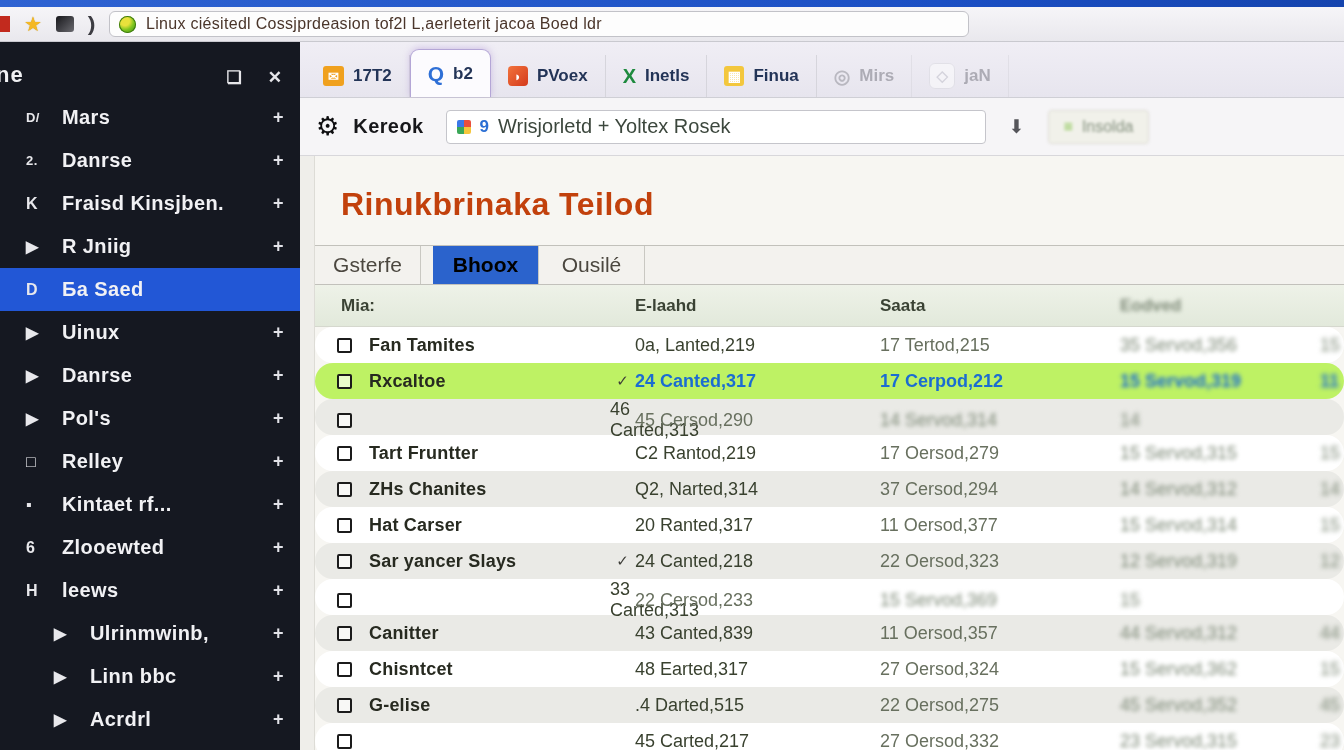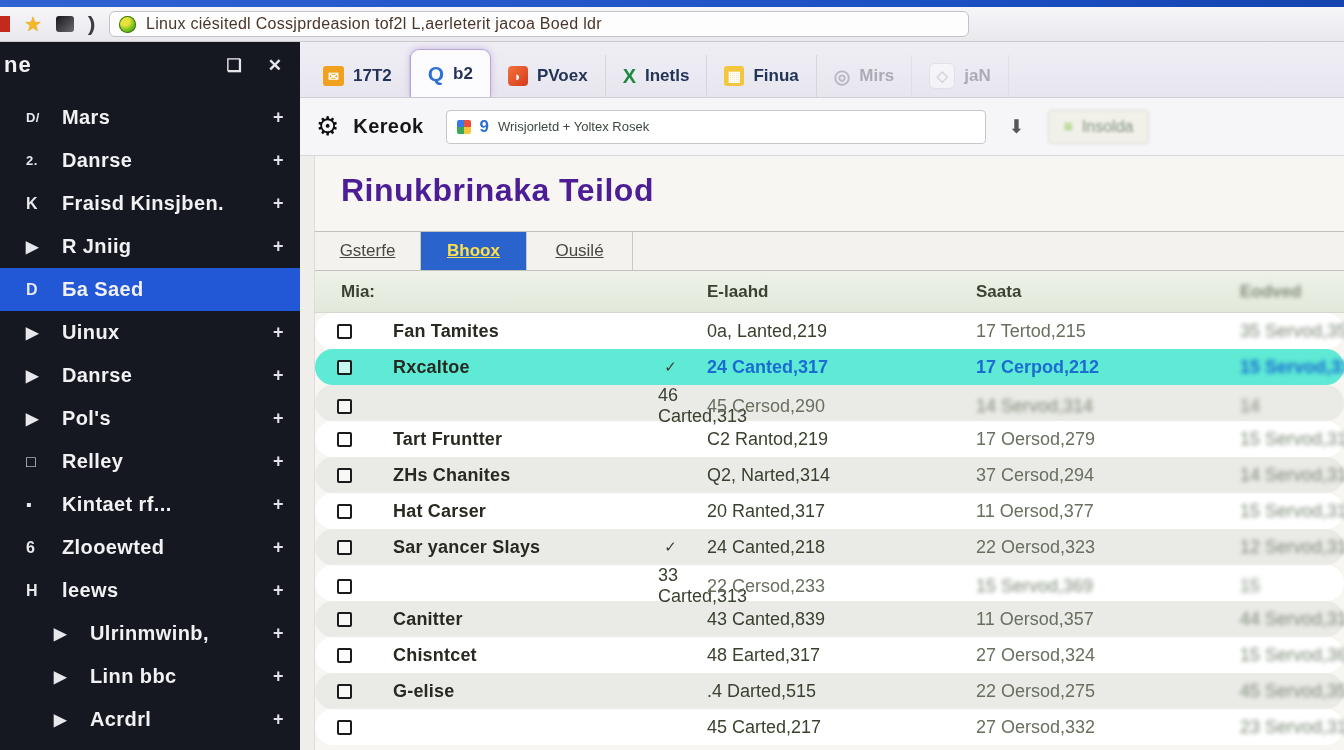--- a/index.html
+++ b/index.html
@@ -22,21 +22,21 @@
   .addressbar { flex:0 0 860px; height:26px; background:#fdfdfd; border:1px solid #c2c2c8;
     border-radius:6px; display:flex; align-items:center; gap:10px; padding:0 9px; }
   .lime-icon { width:17px; height:17px; border-radius:50%;
     background:radial-gradient(circle at 35% 30%, #e8e13c 0 28%, #7cc41f 55%, #3d8a14 100%);
     box-shadow:inset 0 0 0 1px #3d7a12; }
   .address-text { font-size:16px; color:#4a352a; letter-spacing:.3px; white-space:nowrap;
     overflow:hidden; }
   
   .sidebar { position:absolute; top:42px; left:0; width:300px; bottom:0;
     background:#151821; color:#f1f1f4; z-index:3; }
-  .sb-header { height:46px; display:flex; align-items:center; padding:0 18px 0 8px;
+  .sb-header { height:46px; display:flex; align-items:flex-end; padding:0 18px 0 0;
     font-size:22px; font-weight:bold; }
   .sb-header .sb-title { margin-left:-4px; letter-spacing:1px; }
   .sb-header .sb-tools { margin-left:auto; display:flex; gap:26px; font-size:17px; color:#e6e6ea; }
   .sb-items { margin-top:8px; }
   .sb-item { height:43px; display:flex; align-items:center; padding:0 16px 0 26px;
     font-size:20px; font-weight:bold; letter-spacing:.4px; cursor:default; }
   .sb-item .bullet { width:36px; flex:0 0 36px; font-size:16px; color:#e8e8ec; }
   .sb-item .bullet.small { font-size:13px; }
   .sb-item .plus { margin-left:auto; font-size:18px; font-weight:bold; color:#e2e2e8; }
   .sb-item.selected { background:#2257d6; }
@@ -66,46 +66,46 @@
   .toolbar2 { height:58px; background:#f6f5f7; border-bottom:1px solid #d8d7db;
     display:flex; align-items:center; gap:14px; padding:0 16px; }
   .tool-glyph { font-size:26px; color:#0e0e10; }
   .tool-label { font-size:20px; font-weight:bold; color:#17171a; letter-spacing:.4px; }
   .searchbox { flex:0 0 540px; height:34px; margin-left:8px; background:#fff;
     border:1px solid #c5c5cb; border-radius:4px; display:flex; align-items:center;
     gap:9px; padding:0 10px; }
   .quad-icon { width:14px; height:14px; border-radius:2px;
     background:conic-gradient(#e94f3c 0 25%, #f5c63c 0 50%, #3aa757 0 75%, #3b78e7 0); }
   .nine-icon { color:#2b6fd4; font-weight:bold; font-size:17px; }
-  .search-text { font-size:13px; color:#3c473d; white-space:nowrap; overflow:hidden; }
+  .search-text { font-size:20px; color:#3c473d; white-space:nowrap; overflow:hidden; }
   .dl-btn { width:34px; height:34px; display:flex; align-items:center; justify-content:center;
     color:#55555a; font-size:19px; }
   .install-btn { height:34px; padding:0 15px; background:#f1f1ea; border:1px solid #d9d8d0;
     border-radius:4px; display:flex; align-items:center; gap:9px; filter:blur(1.4px);
     color:#84907e; font-size:16px; }
   .sprout-icon { color:#7bbf3e; font-size:16px; font-weight:bold; }
   
   .content-wrap { flex:1; padding-left:14px; background:#edecе8; overflow:hidden; }
   .card { height:100%; background:#f7f6f2; border-left:1px solid #dddcd6; overflow:hidden; }
-  .page-title { margin:16px 0 0 26px; font-size:32px; font-weight:bold; color:#4c1d95;
+  .page-title { margin:30px 0 0 26px; font-size:32px; font-weight:bold; color:#c2410c;
     letter-spacing:.5px; }
   .tabstrip { margin-top:22px; height:40px; border-top:1px solid #c2c1bb;
     border-bottom:1px solid #c2c1bb; background:#f3f2ee; display:flex; }
   .tab { min-width:106px; padding:0 16px; display:flex; align-items:center; justify-content:center;
-    font-size:17px; color:#4b473f; border-right:1px solid #c9c8c2;text-decoration:underline; }
-  .tab.selected { background:#2b63cc; color:#fde047; font-weight:bold; }
+    font-size:21px; color:#4b473f; border-right:1px solid #c9c8c2; }
+  .tab.selected { background:#2b63cc; color:#000000; font-weight:bold;margin-left:12px; }
   
   .grid { display:grid; grid-template-columns:54px 241px 25px 245px 240px 200px 60px;
-    align-items:center;gap:24px; }
+    align-items:center; }
   .table-head { height:42px; background:linear-gradient(180deg,#eef2e8,#e2e9db);
     border-bottom:1px solid #d5d8ce; font-size:17px; font-weight:bold; color:#3a4234; }
   .table-head .h-name { grid-column:1 / 4; padding-left:26px; }
   .row { height:36px; font-size:18px; background:#fff;border-radius:18px; }
   .row.shade { background:#eaeae6; }
-  .row.selected { background:#5eead4; }
+  .row.selected { background:#bef264; }
   .cb { width:15px; height:15px; border:2px solid #1b1b1b; border-radius:2px;
     margin-left:22px; background:rgba(255,255,255,.65); }
   .r-name { font-weight:bold; color:#272a20; letter-spacing:.2px; white-space:nowrap;
     overflow:hidden; }
   .r-check { color:#3e3e38; font-size:15px; text-align:center; }
   .c2 { color:#39412f; }
   .c3 { color:#68705f; filter:blur(.5px); }
   .c4 { color:#7e8a78; filter:blur(2.3px); }
   .c5 { color:#7e8a78; filter:blur(2.6px); overflow:hidden; white-space:nowrap; }
   .row.selected .c2, .row.selected .c3, .row.selected .c4, .row.selected .c5 {

